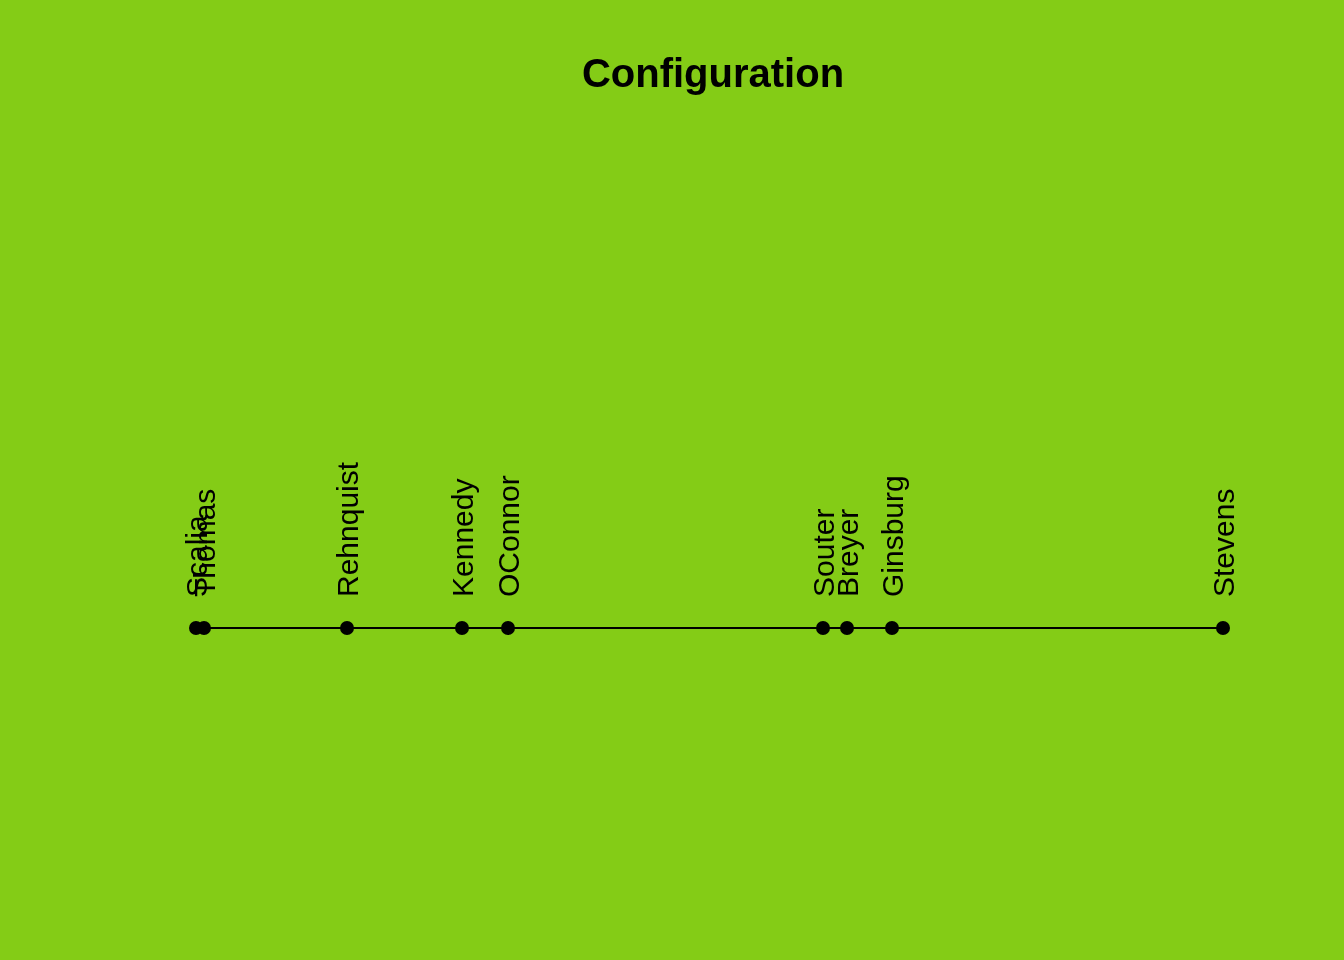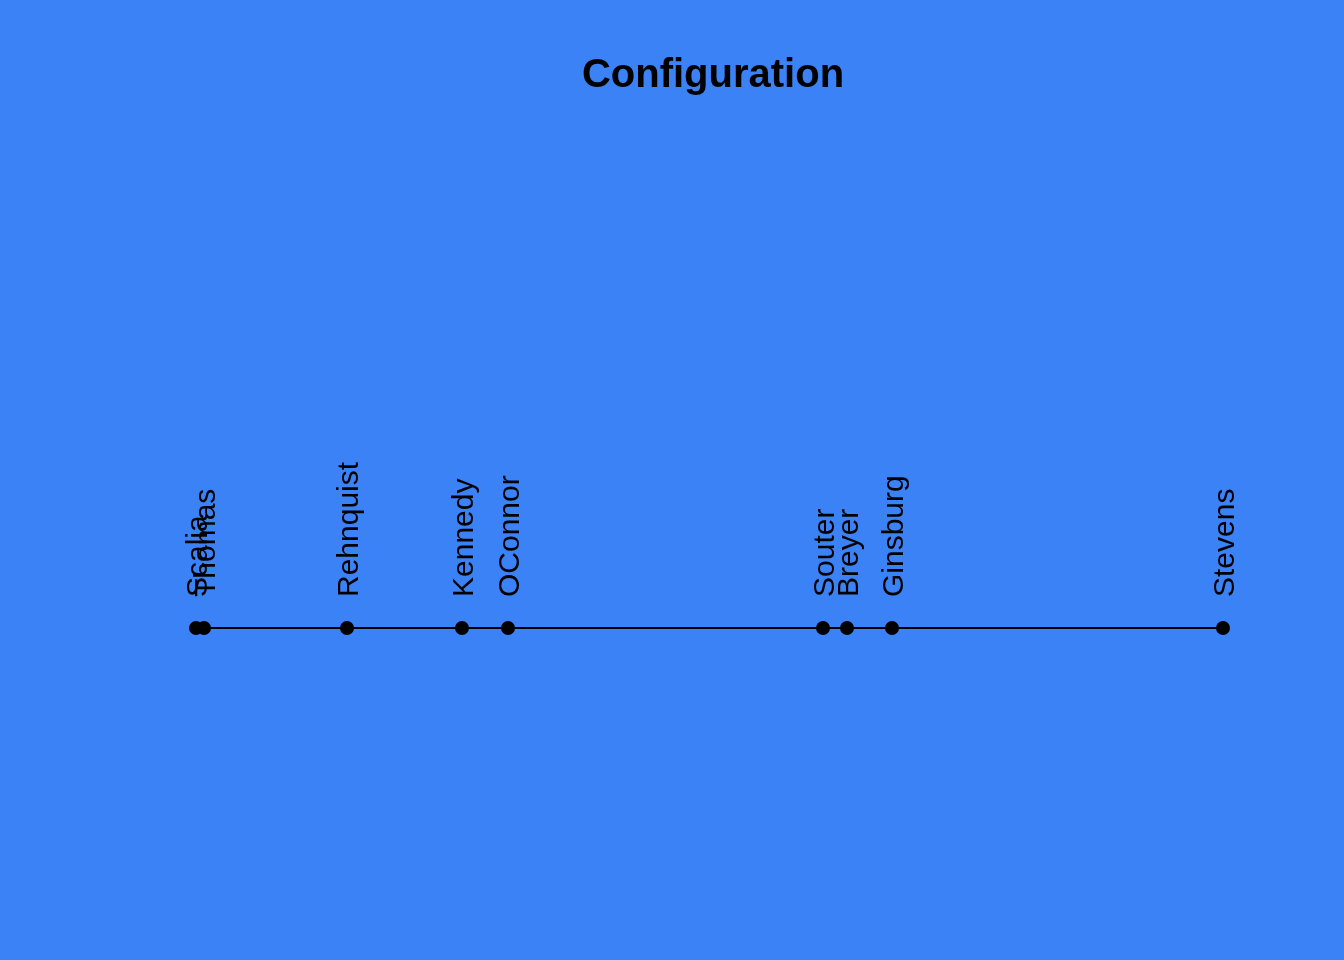--- a/index.html
+++ b/index.html
@@ -5,21 +5,21 @@
   html, body {
     margin: 0;
     padding: 0;
     background: #ffffff;
     font-family: "Liberation Sans", sans-serif;
   }
   #canvas {
     position: relative;
     width: 1344px;
     height: 960px;
-    background: #3b82f6;
+    background: #84cc16;
     overflow: hidden;
   }
   #plot {
     position: absolute;
     left: 0;
     top: 0;
   }
   text {
     fill: #000000;
   }

